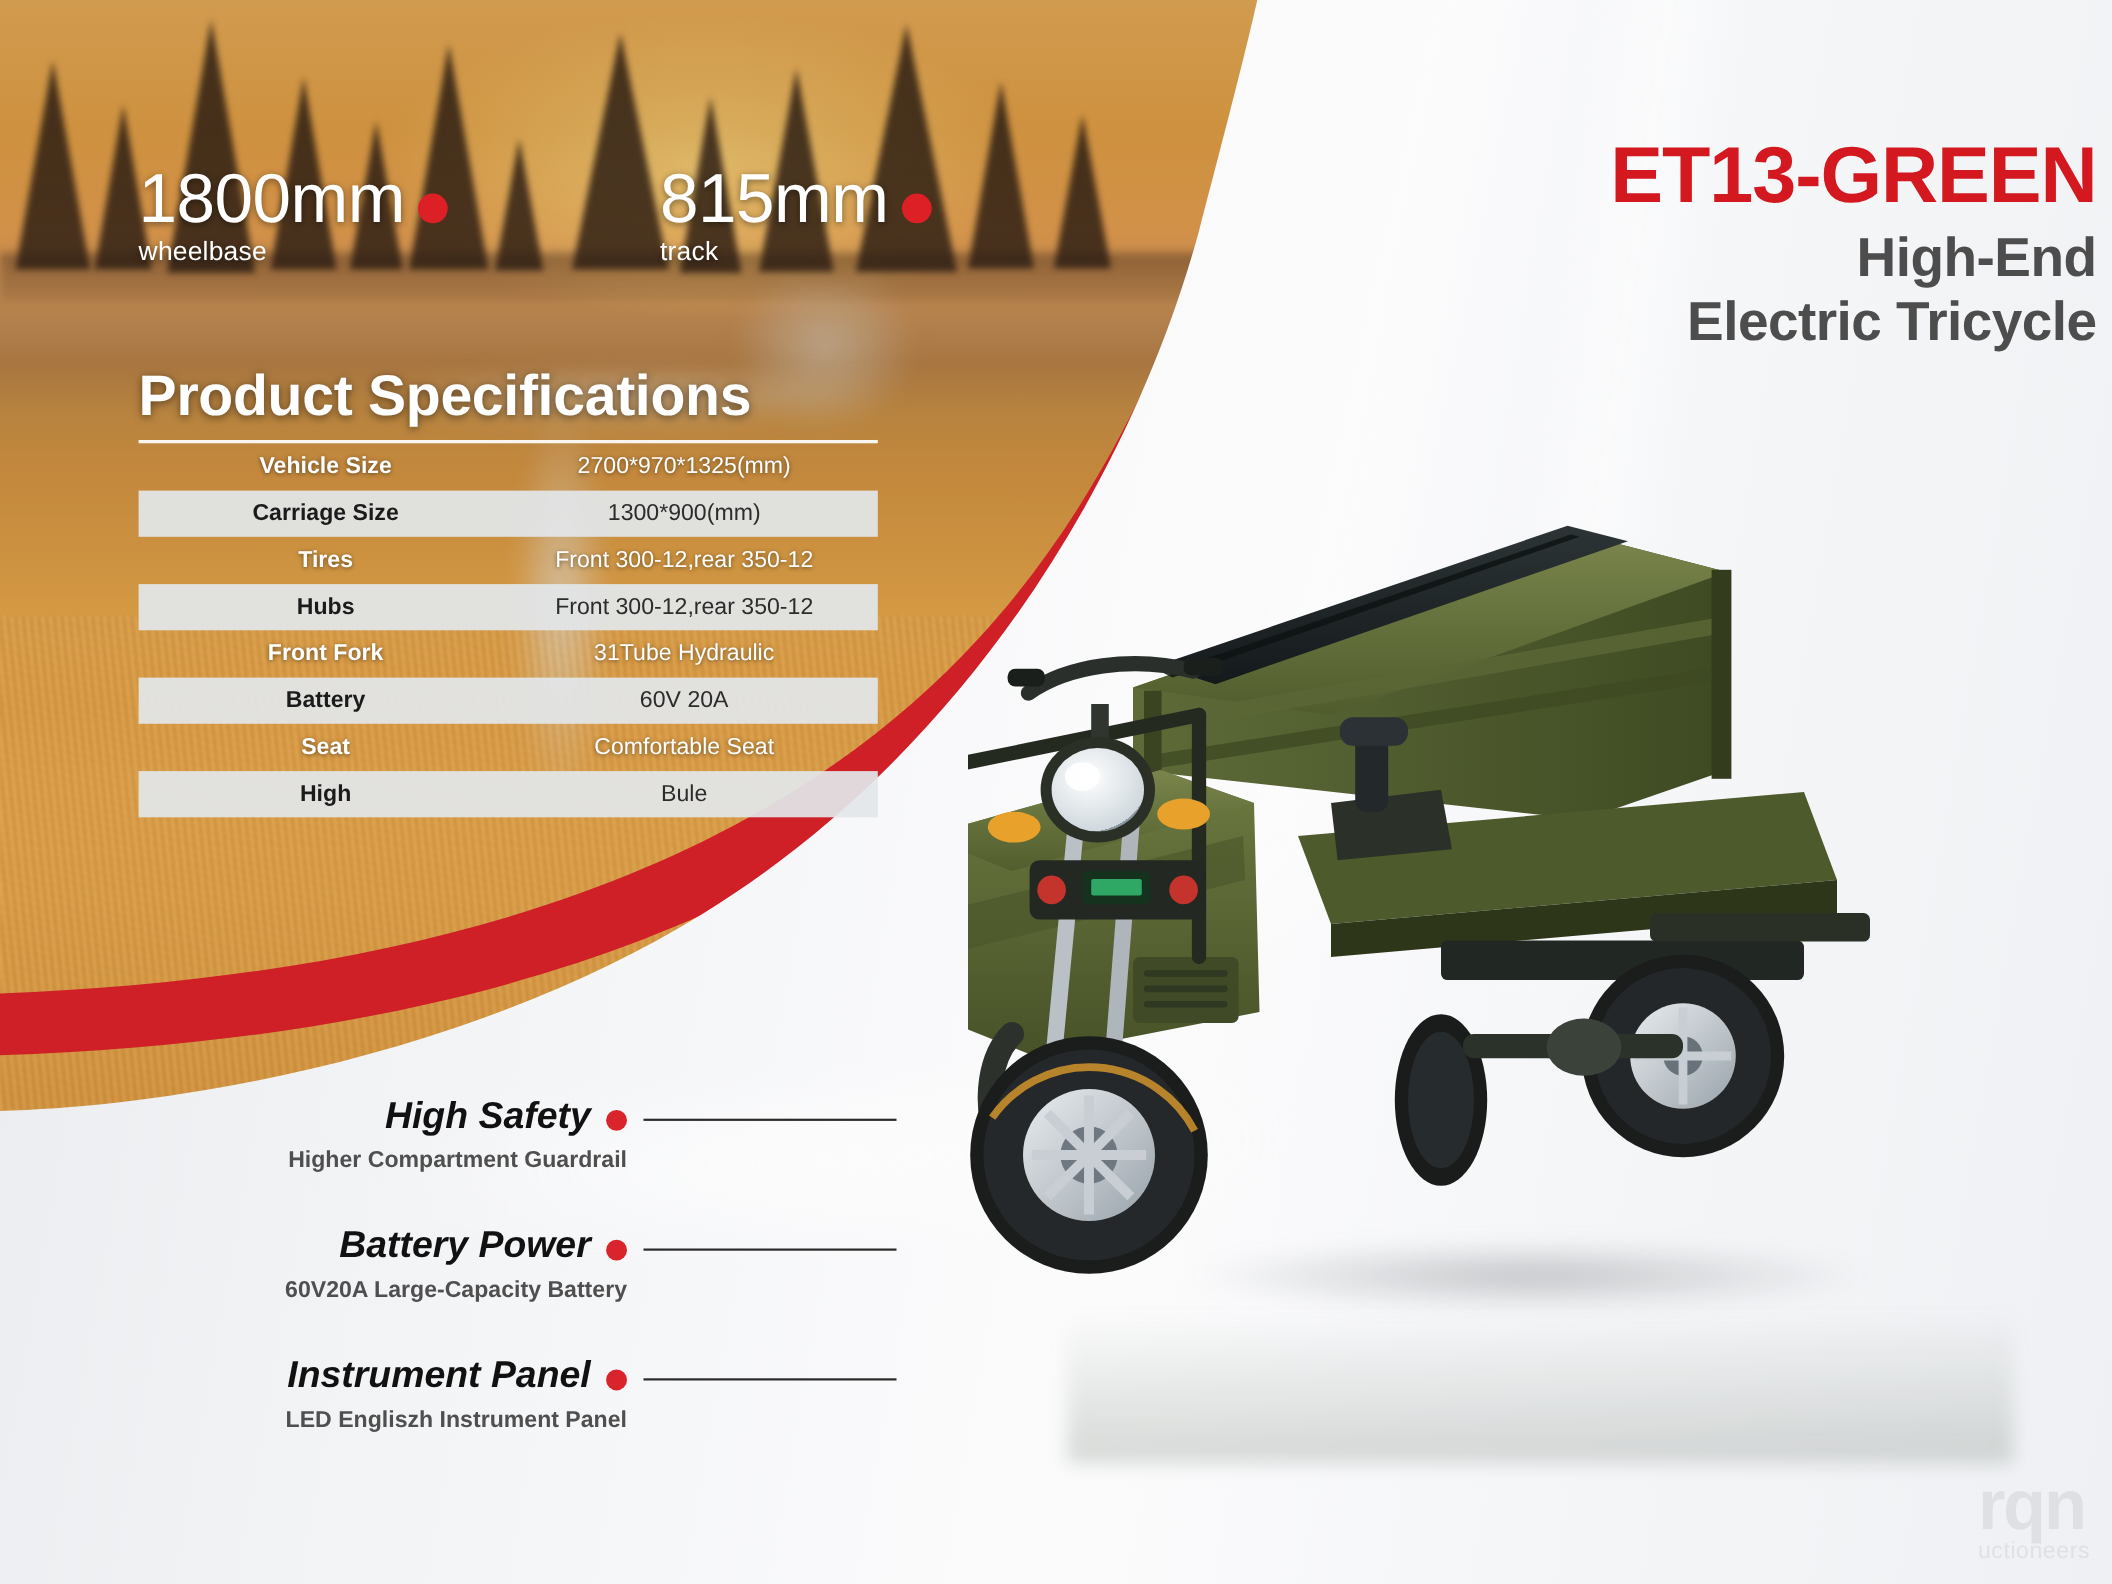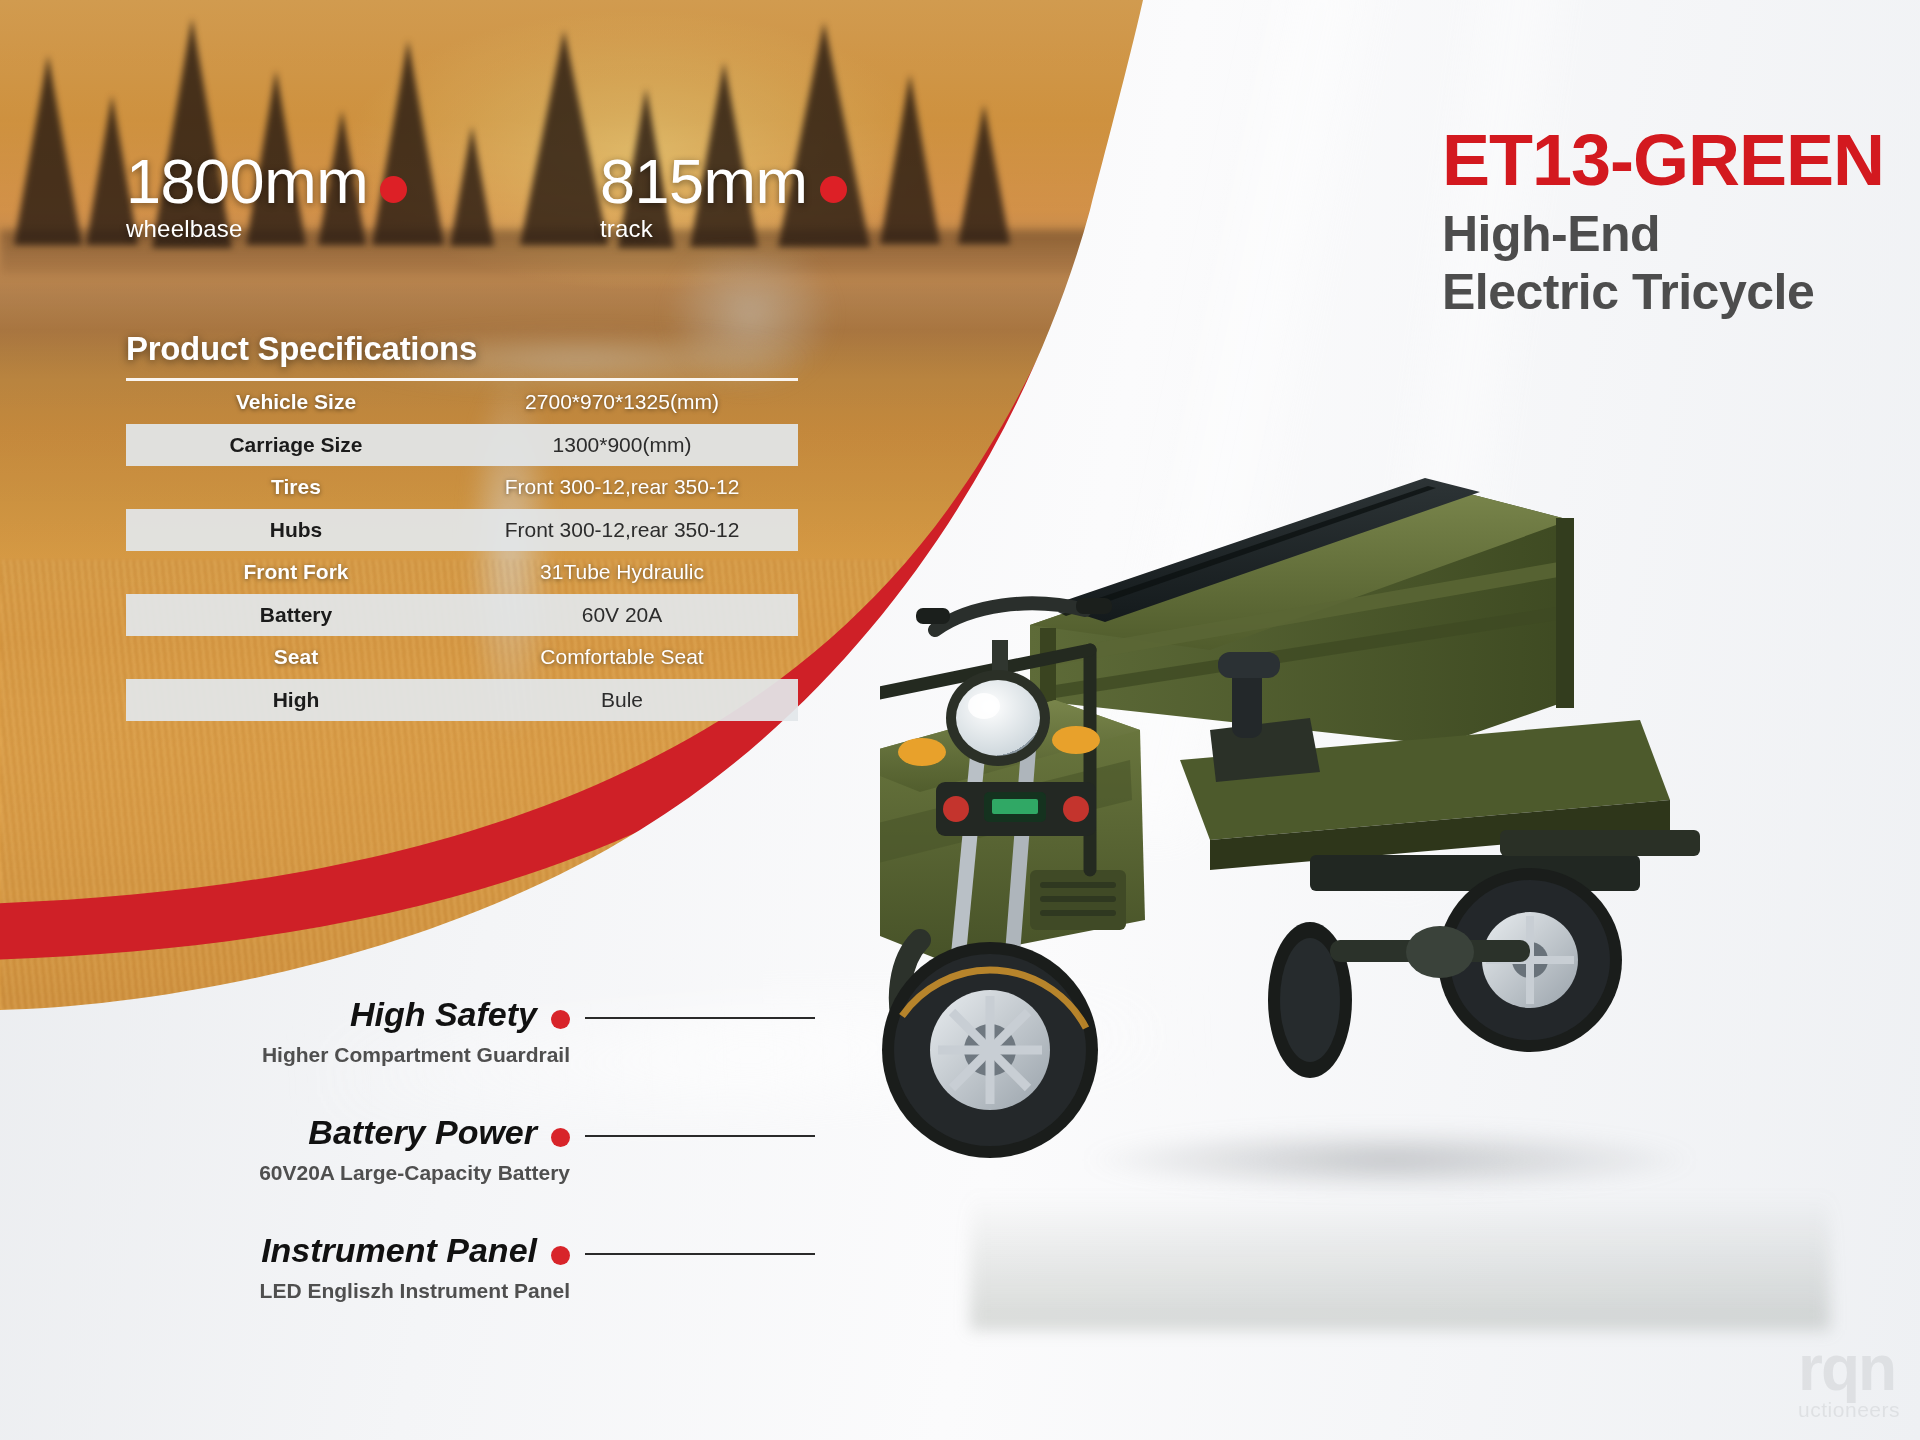--- a/index.html
+++ b/index.html
@@ -90,36 +90,36 @@
     display:inline-block; vertical-align:middle; width:27px; height:27px;
     border-radius:50%; background:#dd2026; margin-left:12px; margin-top:16px;
   }
   .measure .sub {
     display:block; font-size:24px; font-weight:400; margin-top:2px; letter-spacing:.2px;
   }
 
   
   .spec-wrap { position:absolute; left:126px; top:330px; width:672px; }
   .spec-title {
-    font-size:33px; font-weight:bold; color:#fff; letter-spacing:-.3px;
+    font-size:52px; font-weight:bold; color:#fff; letter-spacing:-.3px;
     text-shadow:0 2px 8px rgba(0,0,0,.5);
   }
   .spec-rule { height:3px; background:rgba(255,255,255,.92); margin-top:10px; width:672px; }
   .spec-table { margin-top:0; width:672px;text-align:center; }
   .spec-row { display:flex; align-items:center; height:42.5px; padding-left:20px; }
   .spec-row.odd  { background:transparent; }
   .spec-row.even { background:rgba(226,230,233,.93); }
   .spec-row .k { width:300px; font-size:21px; font-weight:bold; }
   .spec-row .v { flex:1; font-size:21px; font-weight:400; }
   .spec-row.odd  .k, .spec-row.odd  .v { color:#ffffff; text-shadow:0 1px 4px rgba(0,0,0,.5); }
   .spec-row.even .k { color:#1b1b1b; }
   .spec-row.even .v { color:#2c2c2c; }
 
   
-  .title-block { position:absolute; right:36px; top:124px; }
+  .title-block { position:absolute; right:14px; top:124px; text-align:right; }
   .model {
     font-size:72px; font-weight:bold; color:#d3191f; letter-spacing:-1px; line-height:1.02;
   }
   .tagline {
     font-size:50px; font-weight:bold; color:#4d4d4d; line-height:1.16; margin-top:8px;
     letter-spacing:-.5px;
   }
 
   
   .features { position:absolute; left:0; top:995px; width:760px; }

